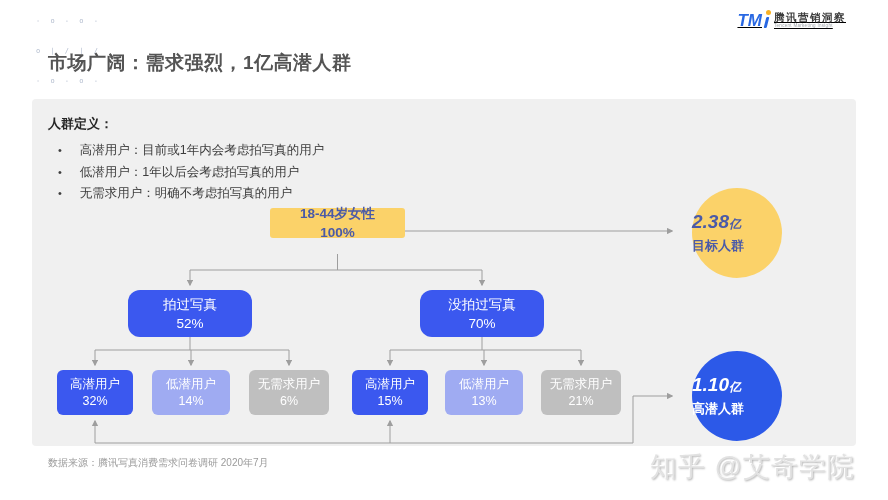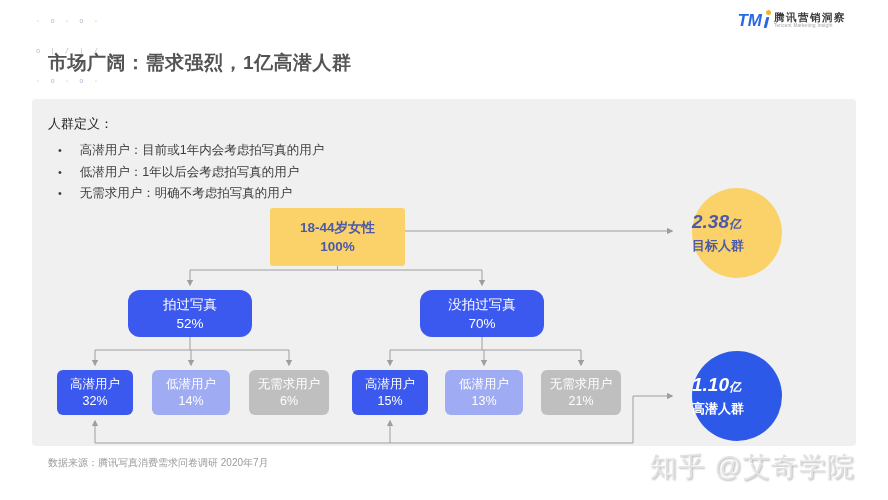--- a/index.html
+++ b/index.html
@@ -10,43 +10,43 @@
   *{box-sizing:border-box; margin:0; padding:0;}
   html,body{width:888px;height:500px;}
   body{background:#ffffff; font-family:"Liberation Sans","DejaVu Sans",sans-serif; position:relative; overflow:hidden;}
   .slide{position:absolute; inset:0; width:888px; height:500px;}
 
   
   .deco{position:absolute; left:36px; top:-4px; color:#B2BCCE; font-family:"DejaVu Sans Mono",monospace;
         font-size:7px; line-height:10px; letter-spacing:3px; white-space:pre;}
 
   
-  .logo{position:absolute; top:12px; right:42px; display:flex; align-items:center; gap:6px;}
+  .logo{position:absolute; top:12px; right:42px; display:flex; align-items:center; gap:6px;text-decoration:underline;}
   .logo-mark{position:relative; display:flex; align-items:flex-end; color:var(--logo-blue);
              font-weight:bold; font-style:italic; font-size:17px; line-height:17px;}
   .logo-i-stem{display:inline-block; width:3px; height:11px; background:var(--logo-blue);
                transform:skewX(-14deg); margin:0 0 1px 3px; border-radius:1px;}
   .logo-i-dot{position:absolute; width:5px; height:5px; border-radius:50%; background:var(--logo-dot);
               top:-2px; right:-3px;}
   .logo-names{line-height:1.05;}
   .logo-cn{font-size:10.5px; color:#3d3d3d; font-weight:bold; letter-spacing:1.5px;}
   .logo-en{font-size:4.5px; color:#9aa0a6; letter-spacing:0.3px; margin-top:1px;}
 
   .title{position:absolute; left:48px; top:50px; font-size:19px; color:#545454; letter-spacing:0.5px;}
 
   .panel{position:absolute; left:32px; top:99px; width:824px; height:347px; background:#F0F0F0; border-radius:4px;}
 
   .defs{position:absolute; left:48px; top:115px;}
-  .defs-heading{font-size:13px; font-weight:normal; color:#262626; margin-bottom:7px;}
+  .defs-heading{font-size:13px; font-weight:bold; color:#262626; margin-bottom:7px;}
   .defs-item{display:flex; align-items:baseline; padding-left:10px; font-size:12.5px; color:#3d3d3d; line-height:21.5px;}
   .defs-item .bullet{margin-right:18px; font-size:11px; color:#3d3d3d;}
 
   .node{position:absolute; display:flex; flex-direction:column; justify-content:center;
         align-items:center; text-align:center;}
-  .node-root{left:270px; top:208px; width:135px; height:58px; background:var(--accent-yellow);
+  .node-root{left:270px; top:208px; width:135px; height:30px; background:var(--accent-yellow);
              color:var(--dark-label); border-radius:3px; font-size:13.5px; line-height:19px; font-weight:bold;}
   .node-l1{top:290px; width:124px; height:47px; background:var(--node-blue); color:#fff;
            border-radius:12px; font-size:13.5px; line-height:19px;}
   .node-l1.pos-0{left:128px;} .node-l1.pos-1{left:420px;}
   .node-l2{top:370px; height:45px; border-radius:6px; color:#fff; font-size:12.5px; line-height:17px;}
   .seg-high{background:var(--node-blue);} .seg-low{background:var(--node-light-blue);} .seg-none{background:var(--node-gray);}
   .l2-0{left:57px; width:76px;} .l2-1{left:152px; width:78px;} .l2-2{left:249px; width:80px;}
   .l2-3{left:352px; width:76px;} .l2-4{left:445px; width:78px;} .l2-5{left:541px; width:80px;}
 
   .circle{position:absolute; width:90px; height:90px; border-radius:50%; display:flex;

